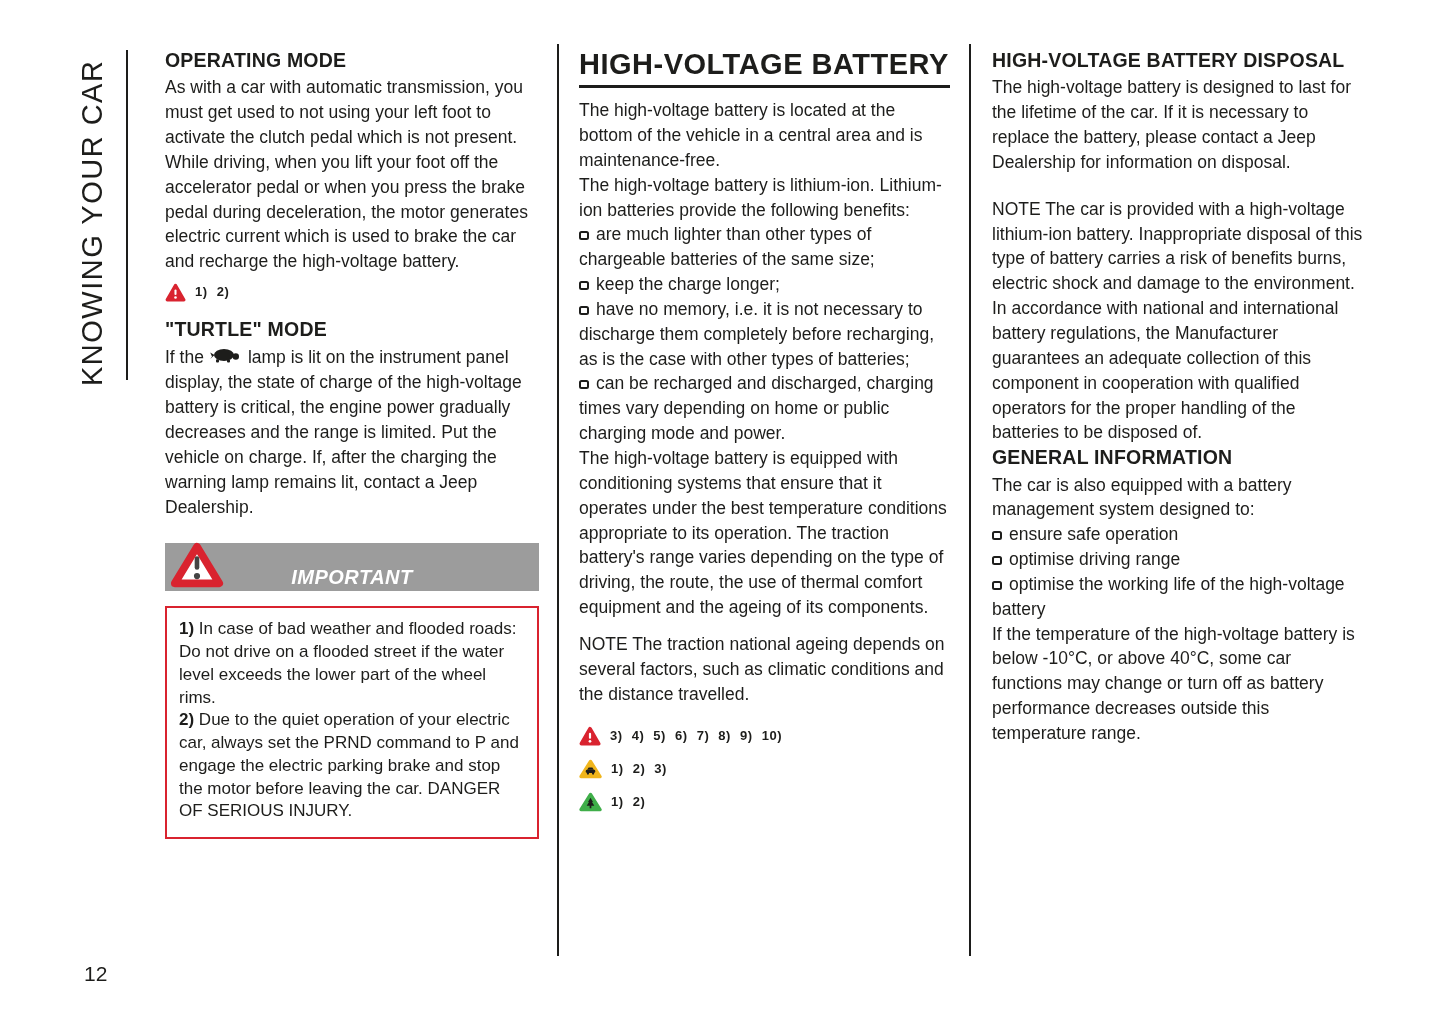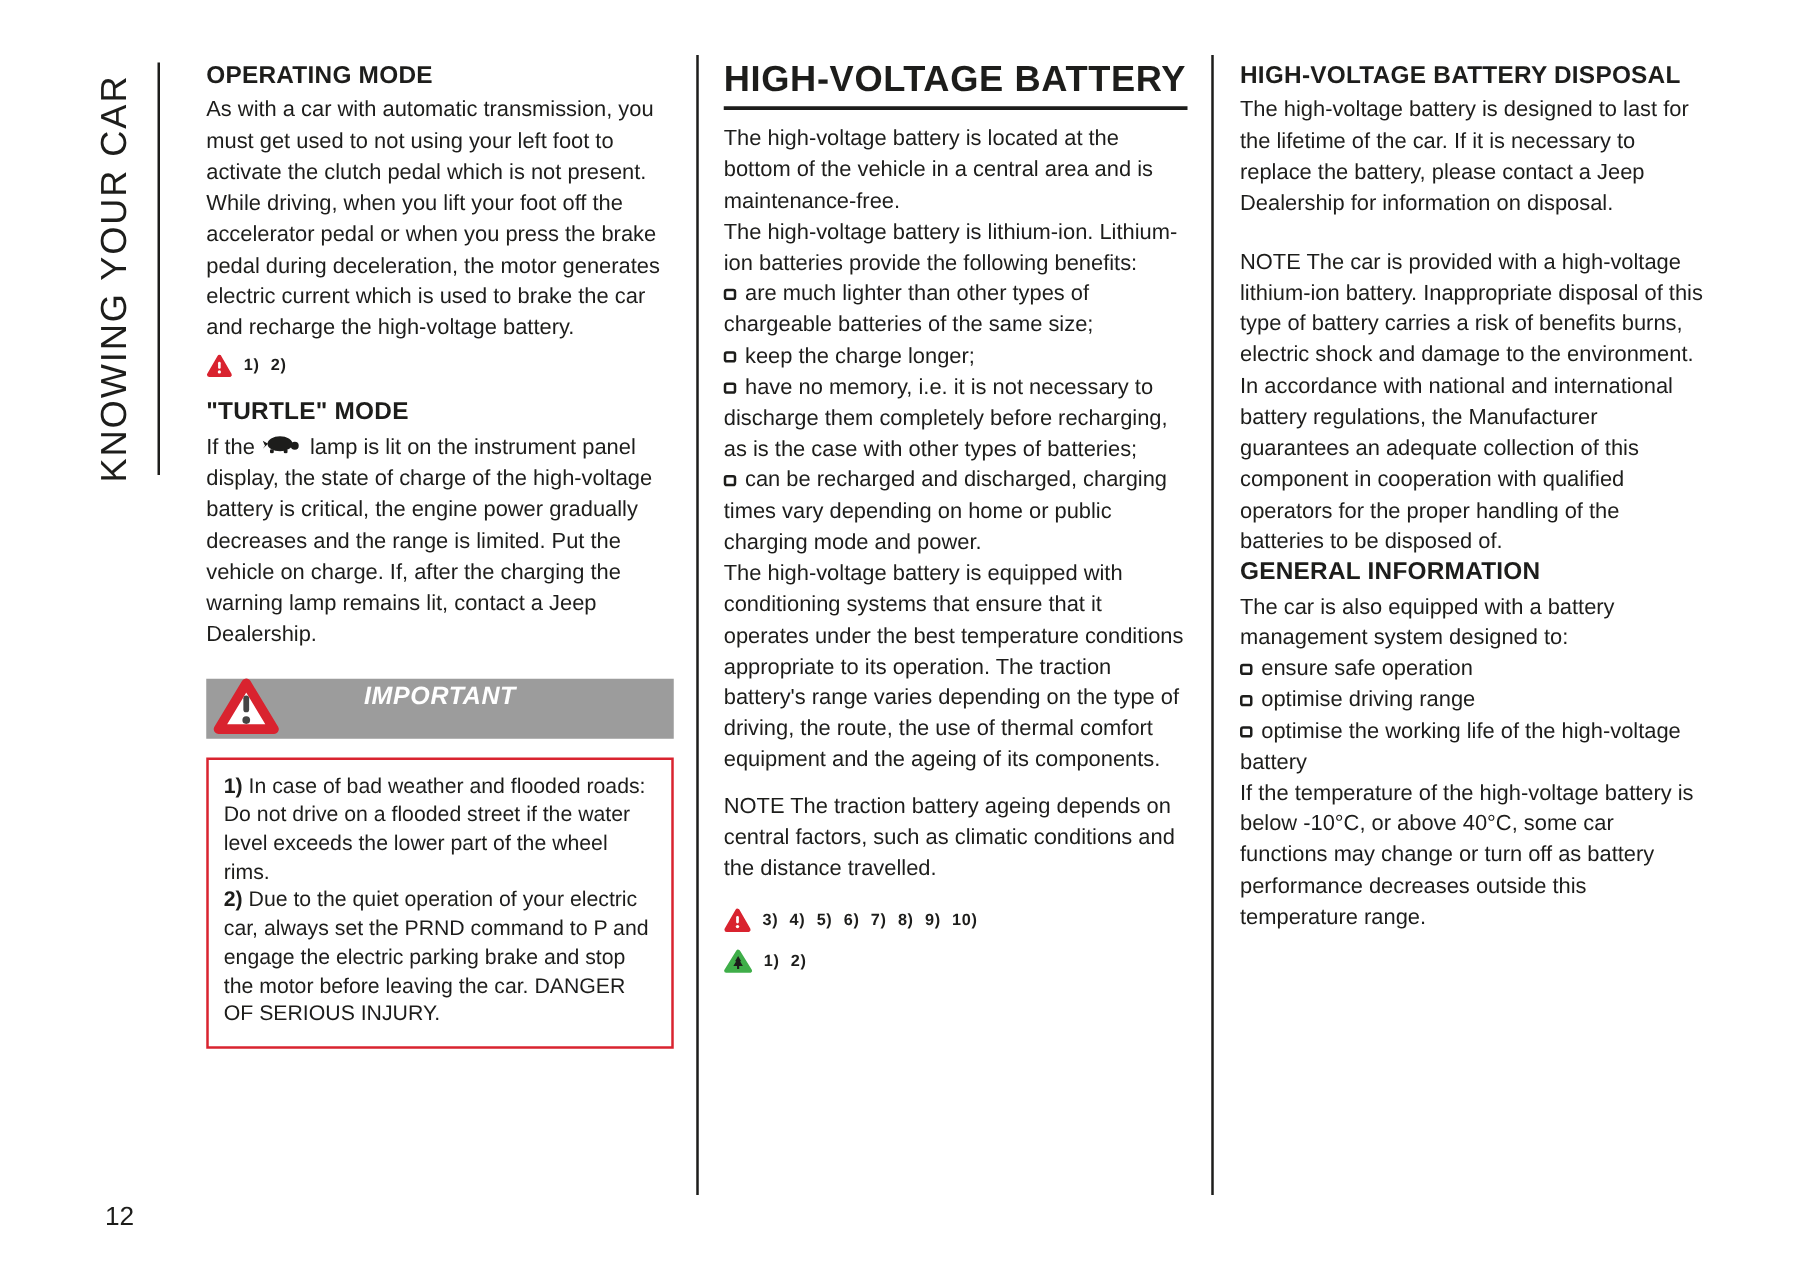--- a/index.html
+++ b/index.html
@@ -33,21 +33,21 @@
   .mt-lg{margin-top:22px;}
   
   .warnrow{display:flex;align-items:center;gap:9px;margin:9px 0 15px 0;}
   .warnrow .refs{font-size:13px;font-weight:700;letter-spacing:0.5px;word-spacing:5px;}
   .warnlist{margin-top:20px;display:flex;flex-direction:column;gap:13px;}
   .warnlist .warnrow{margin:0;}
   
   .inline-icon{display:inline-block;vertical-align:middle;margin:0 5px;}
   
   .important-banner{position:relative;margin-top:24px;height:48px;background:#9c9c9c;
-    display:flex;align-items:flex-start;justify-content:center;}
+    display:flex;align-items:flex-end;justify-content:center;}
   .banner-icon{position:absolute;left:5px;top:-3px;line-height:0;}
   .banner-label{color:#ffffff;font-weight:700;font-style:italic;font-size:20px;letter-spacing:0.5px;}
   
   .notes-box{margin-top:15px;border:2.5px solid #d9232f;padding:10px 12px 14px 12px;
     font-size:17px;line-height:1.34;}
   .notes-box b{font-weight:700;}
   
   .sq{display:inline-block;width:10px;height:9px;border:2px solid #1d1d1b;border-radius:2.5px;
     margin-right:7px;box-sizing:border-box;}
   .bullet{margin:0;}
@@ -111,32 +111,44 @@
     <h2 class="main-heading">HIGH-VOLTAGE BATTERY</h2>
     <p>The high-voltage battery is located at the bottom of the vehicle in a central area and is maintenance-free.</p>
     <p>The high-voltage battery is lithium-ion. Lithium-ion batteries provide the following benefits:</p>
 
     <p class="bullet"><span class="sq"></span><span>are much lighter than other types of chargeable batteries of the same size;</span></p>
     <p class="bullet"><span class="sq"></span><span>keep the charge longer;</span></p>
     <p class="bullet"><span class="sq"></span><span>have no memory, i.e. it is not necessary to discharge them completely before recharging, as is the case with other types of batteries;</span></p>
     <p class="bullet"><span class="sq"></span><span>can be recharged and discharged, charging times vary depending on home or public charging mode and power.</span></p>
 
     <p>The high-voltage battery is equipped with conditioning systems that ensure that it operates under the best temperature conditions appropriate to its operation. The traction battery's range varies depending on the type of driving, the route, the use of thermal comfort equipment and the ageing of its components.</p>
-    <p class="mt-sm">NOTE The traction battery ageing depends on central factors, such as climatic conditions and the distance travelled.</p>
+    <p class="mt-sm">NOTE The traction national ageing depends on several factors, such as climatic conditions and the distance travelled.</p>
 
     <div class="warnlist">
       <div class="warnrow">
         <span class="icon">
           <svg width="22" height="20" viewBox="0 0 24 22">
               <path d="M12 3 L21.5 19.5 H2.5 Z" fill="#d9232f" stroke="#d9232f" stroke-width="4" stroke-linejoin="round"></path>
               <rect x="10.8" y="7.5" width="2.4" height="6.5" rx="1.2" fill="#fff"></rect>
               <circle cx="12" cy="16.8" r="1.5" fill="#fff"></circle>
             </svg>
         </span>
         <span class="refs">3) 4) 5) 6) 7) 8) 9) 10)</span>
+      </div>
+      <div class="warnrow">
+        <span class="icon">
+          <svg width="23" height="20" viewBox="0 0 24 21">
+              <path d="M12 2.5 L22 18.5 H2 Z" fill="#f0b51c" stroke="#f0b51c" stroke-width="3.5" stroke-linejoin="round"></path>
+              <path d="M8.5 11.2 L10 8.9 H14 L15.5 11.2 Z" fill="#1d1d1b"></path>
+              <rect x="7" y="11.2" width="10" height="3.4" rx="1.4" fill="#1d1d1b"></rect>
+              <circle cx="9.3" cy="15.3" r="1.2" fill="#1d1d1b"></circle>
+              <circle cx="14.7" cy="15.3" r="1.2" fill="#1d1d1b"></circle>
+            </svg>
+        </span>
+        <span class="refs">1) 2) 3)</span>
       </div>
       <div class="warnrow">
         <span class="icon">
           <svg width="23" height="20" viewBox="0 0 24 21">
               <path d="M12 2.5 L22 18.5 H2 Z" fill="#3fae49" stroke="#3fae49" stroke-width="3.5" stroke-linejoin="round"></path>
               <path d="M12 6 L14.6 10.6 H13.6 L16 14.4 H12.9 V17 H11.1 V14.4 H8 L10.4 10.6 H9.4 Z" fill="#1d1d1b"></path>
             </svg>
         </span>
         <span class="refs">1) 2)</span>
       </div>

